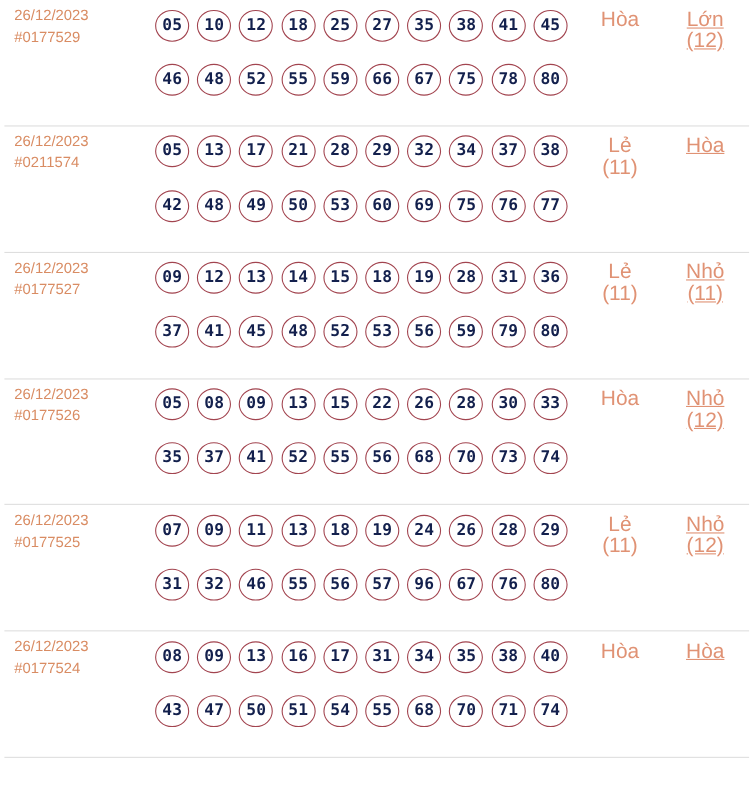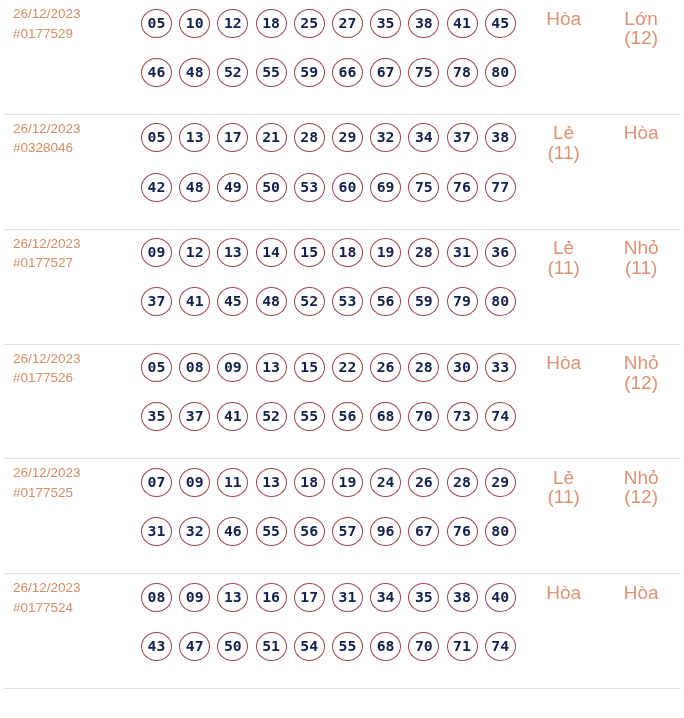--- a/index.html
+++ b/index.html
@@ -46,21 +46,21 @@
     font-family:"DejaVu Sans Mono", monospace;
     font-weight:bold;font-size:14.8px;color:#13204d;
     box-sizing:border-box;
     line-height:1;
   }
   .c-oe,.c-hl{
     text-align:center;padding-top:8.5px;
     color:#e09274;font-size:19px;line-height:19.6px;
   }
   .c-oe{width:77px;}
-  .c-hl{width:78px;padding-right:0.4px;box-sizing:content-box;}
+  .c-hl{width:78px;padding-right:0.4px;box-sizing:content-box;text-decoration:underline;}
 </style>
 </head>
 <body>
 
 <div class="table">
   <div id="rows">
       <div class="row">
         <div class="c-date">
           <div>26/12/2023</div>
           <div>#0177529</div>
@@ -95,21 +95,21 @@
           <div>Hòa</div>
         </div>
         <div class="c-hl">
           <div>Lớn</div>
           <div>(12)</div>
         </div>
       </div>
       <div class="row">
         <div class="c-date">
           <div>26/12/2023</div>
-          <div>#0328046</div>
+          <div>#0211574</div>
         </div>
         <div class="c-res">
           <div class="balls">
             <div class="ball">05</div>
             <div class="ball">13</div>
             <div class="ball">17</div>
             <div class="ball">21</div>
             <div class="ball">28</div>
             <div class="ball">29</div>
             <div class="ball">32</div>

